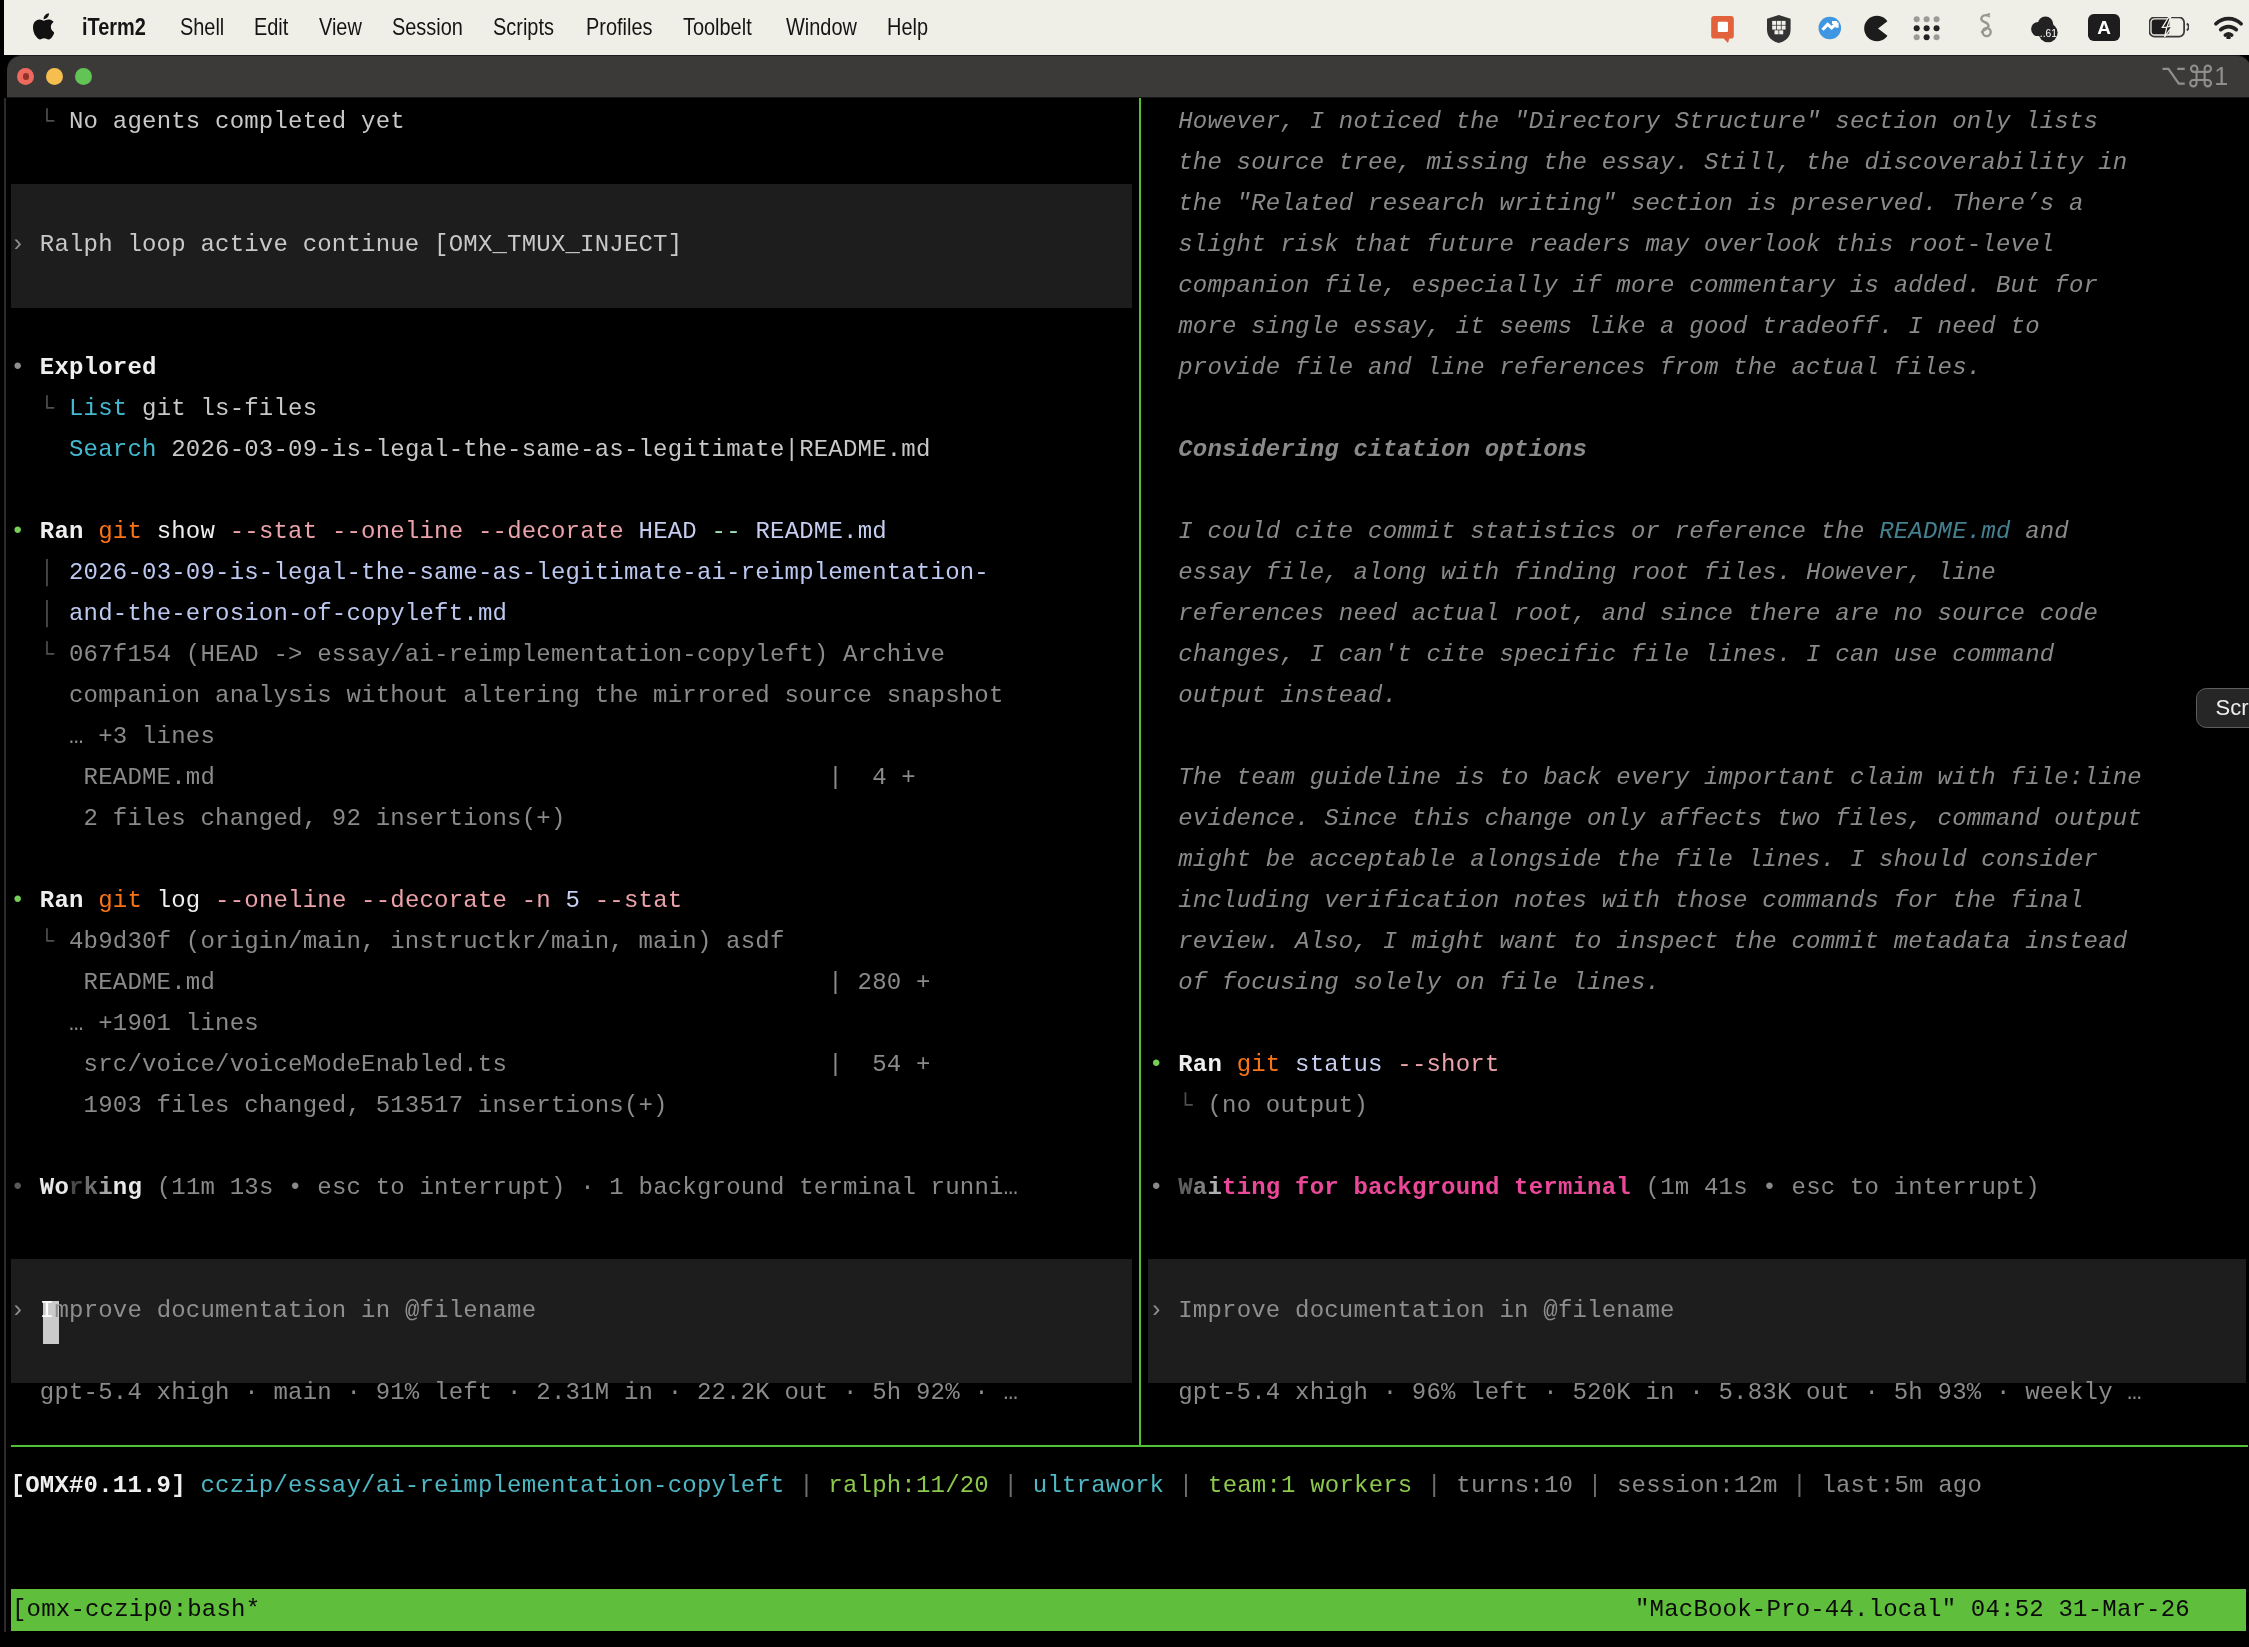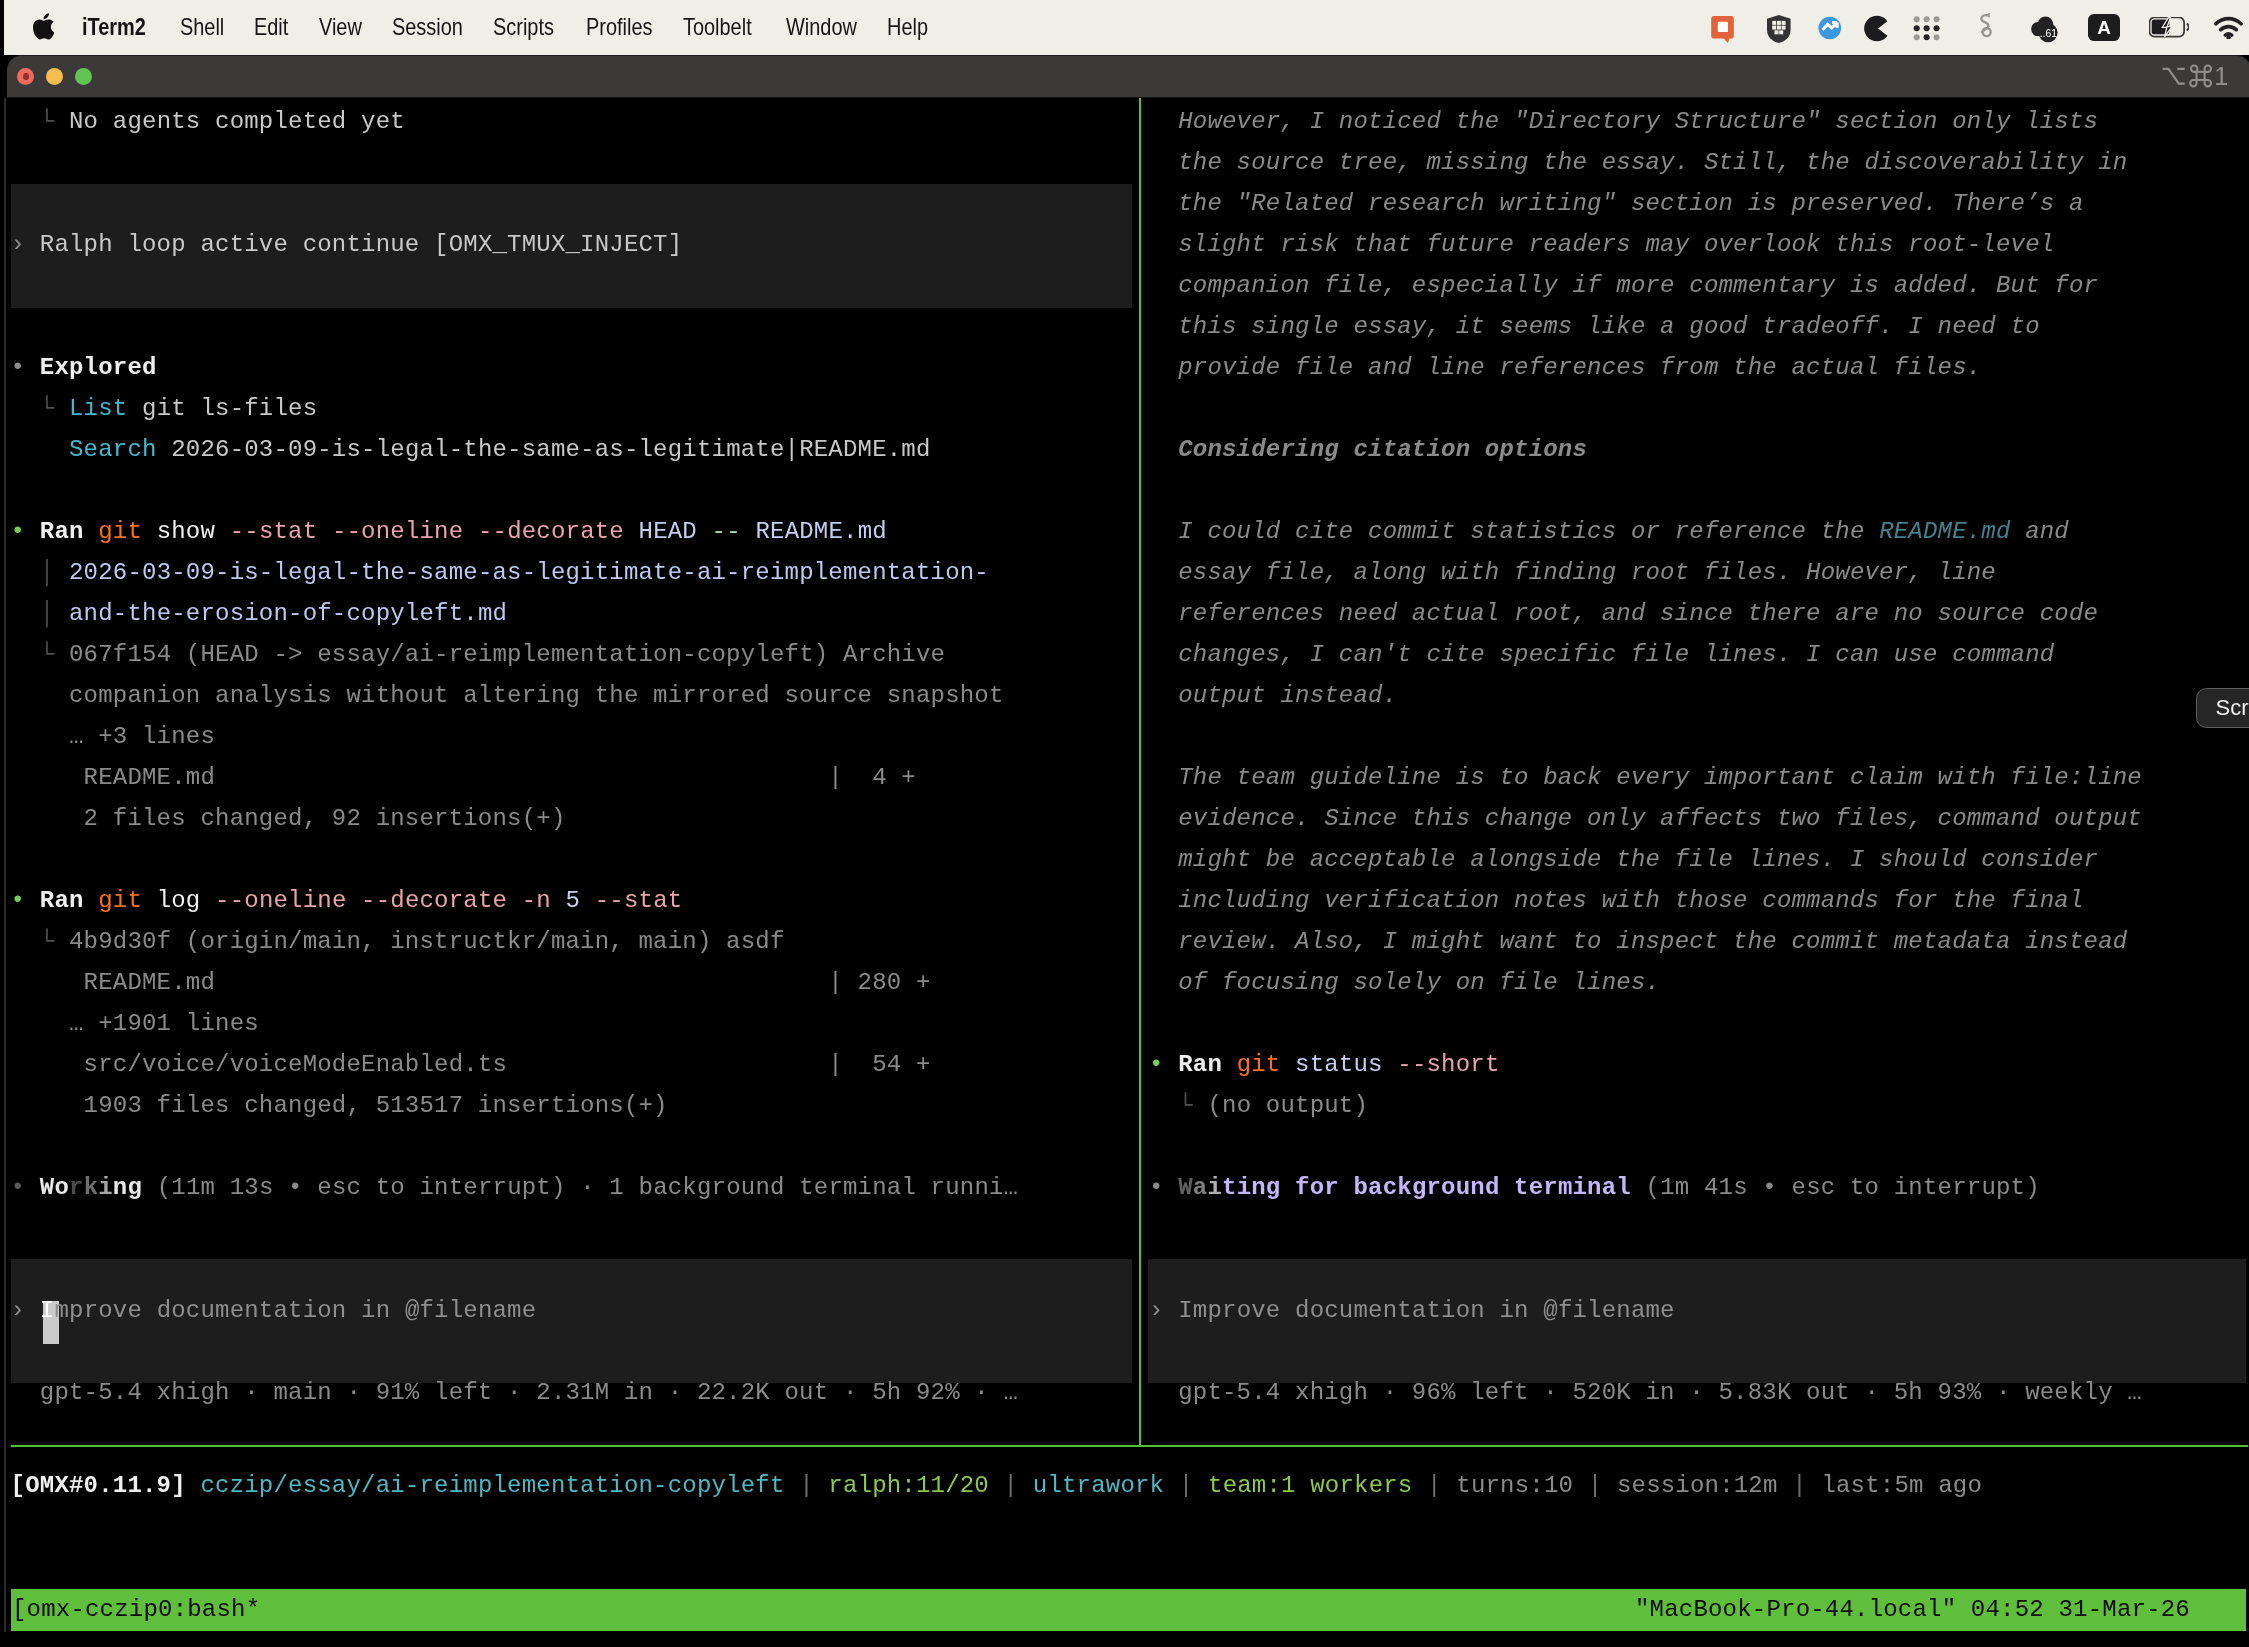--- a/index.html
+++ b/index.html
@@ -165,42 +165,42 @@
 
 
 <span class="g2">›</span> <span style="color:#FFFFFF">I</span><span class="g2">mprove documentation in @filename</span>
 
 <span class="dim">  gpt-5.4 xhigh · main · 91% left · 2.31M in · 22.2K out · 5h 92% · …</span></pre>
     <pre class="abs" style="left:1145px;top:101px"><span class="dim it">  However, I noticed the "Directory Structure" section only lists</span>
 <span class="dim it">  the source tree, missing the essay. Still, the discoverability in</span>
 <span class="dim it">  the "Related research writing" section is preserved. There’s a</span>
 <span class="dim it">  slight risk that future readers may overlook this root-level</span>
 <span class="dim it">  companion file, especially if more commentary is added. But for</span>
-<span class="dim it">  this single essay, it seems like a good tradeoff. I need to</span>
+<span class="dim it">  more single essay, it seems like a good tradeoff. I need to</span>
 <span class="dim it">  provide file and line references from the actual files.</span>
 
 <span class="dim it b">  Considering citation options</span>
 
 <span class="dim it">  I could cite commit statistics or reference the <span class="teal">README.md</span> and</span>
 <span class="dim it">  essay file, along with finding root files. However, line</span>
 <span class="dim it">  references need actual root, and since there are no source code</span>
 <span class="dim it">  changes, I can't cite specific file lines. I can use command</span>
 <span class="dim it">  output instead.</span>
 
 <span class="dim it">  The team guideline is to back every important claim with file:line</span>
 <span class="dim it">  evidence. Since this change only affects two files, command output</span>
 <span class="dim it">  might be acceptable alongside the file lines. I should consider</span>
 <span class="dim it">  including verification notes with those commands for the final</span>
 <span class="dim it">  review. Also, I might want to inspect the commit metadata instead</span>
 <span class="dim it">  of focusing solely on file lines.</span>
 
 <span class="gb">•</span> <span class="b w">Ran</span> <span class="blu">git</span> <span class="lav">status</span> <span class="pk">--short</span>
 <span class="dk">  └ </span><span class="dim">(no output)</span>
 
-<span class="dim">•</span> <span class="b"><span style="color:#5F5F5F">W</span><span style="color:#7F7F7F">a</span><span style="color:#AFAFAF">i</span><span style="color:#c4b5fd">ting for background terminal</span></span><span class="dim"> (1m 41s • esc to interrupt)</span>
+<span class="dim">•</span> <span class="b"><span style="color:#5F5F5F">W</span><span style="color:#7F7F7F">a</span><span style="color:#AFAFAF">i</span><span style="color:#ec4899">ting for background terminal</span></span><span class="dim"> (1m 41s • esc to interrupt)</span>
 
 
 <span class="g2">›</span> <span class="g2">Improve documentation in @filename</span>
 
 <span class="dim">  gpt-5.4 xhigh · 96% left · 520K in · 5.83K out · 5h 93% · weekly …</span></pre>
     <pre class="abs" style="left:6.6px;top:1465px"><span class="b w">[OMX#0.11.9]</span> <span style="color:#4DB8C4">cczip/essay/ai-reimplementation-copyleft</span><span style="color:#6E6E6E"> | </span><span style="color:#8CC84B">ralph:11/20</span><span style="color:#6E6E6E"> | </span><span style="color:#4DB8C4">ultrawork</span><span style="color:#6E6E6E"> | </span><span style="color:#8CC84B">team:1 workers</span><span style="color:#6E6E6E"> | </span><span class="dim">turns:10</span><span style="color:#6E6E6E"> | </span><span class="dim">session:12m</span><span style="color:#6E6E6E"> | </span><span class="dim">last:5m ago</span></pre>
     <div class="abs" style="left:7.4px;top:1589px;width:2235px;height:42px;background:#5FBE3C"></div>
     <pre class="abs" style="left:8px;top:1589px;color:#0A0A0A">[omx-cczip0:bash*</pre>
     <pre class="abs" style="left:1631px;top:1589px;color:#0A0A0A">"MacBook-Pro-44.local" 04:52 31-Mar-26</pre>
     <div class="abs" style="left:2192px;top:688px;width:89px;height:40px;background:#262626;border:1.5px solid #5E5E5E;border-radius:10.3px;font-family:'Liberation Sans',sans-serif;font-size:22px;color:#EFEFEF;line-height:37px;padding-left:18.5px">Scre</div>

